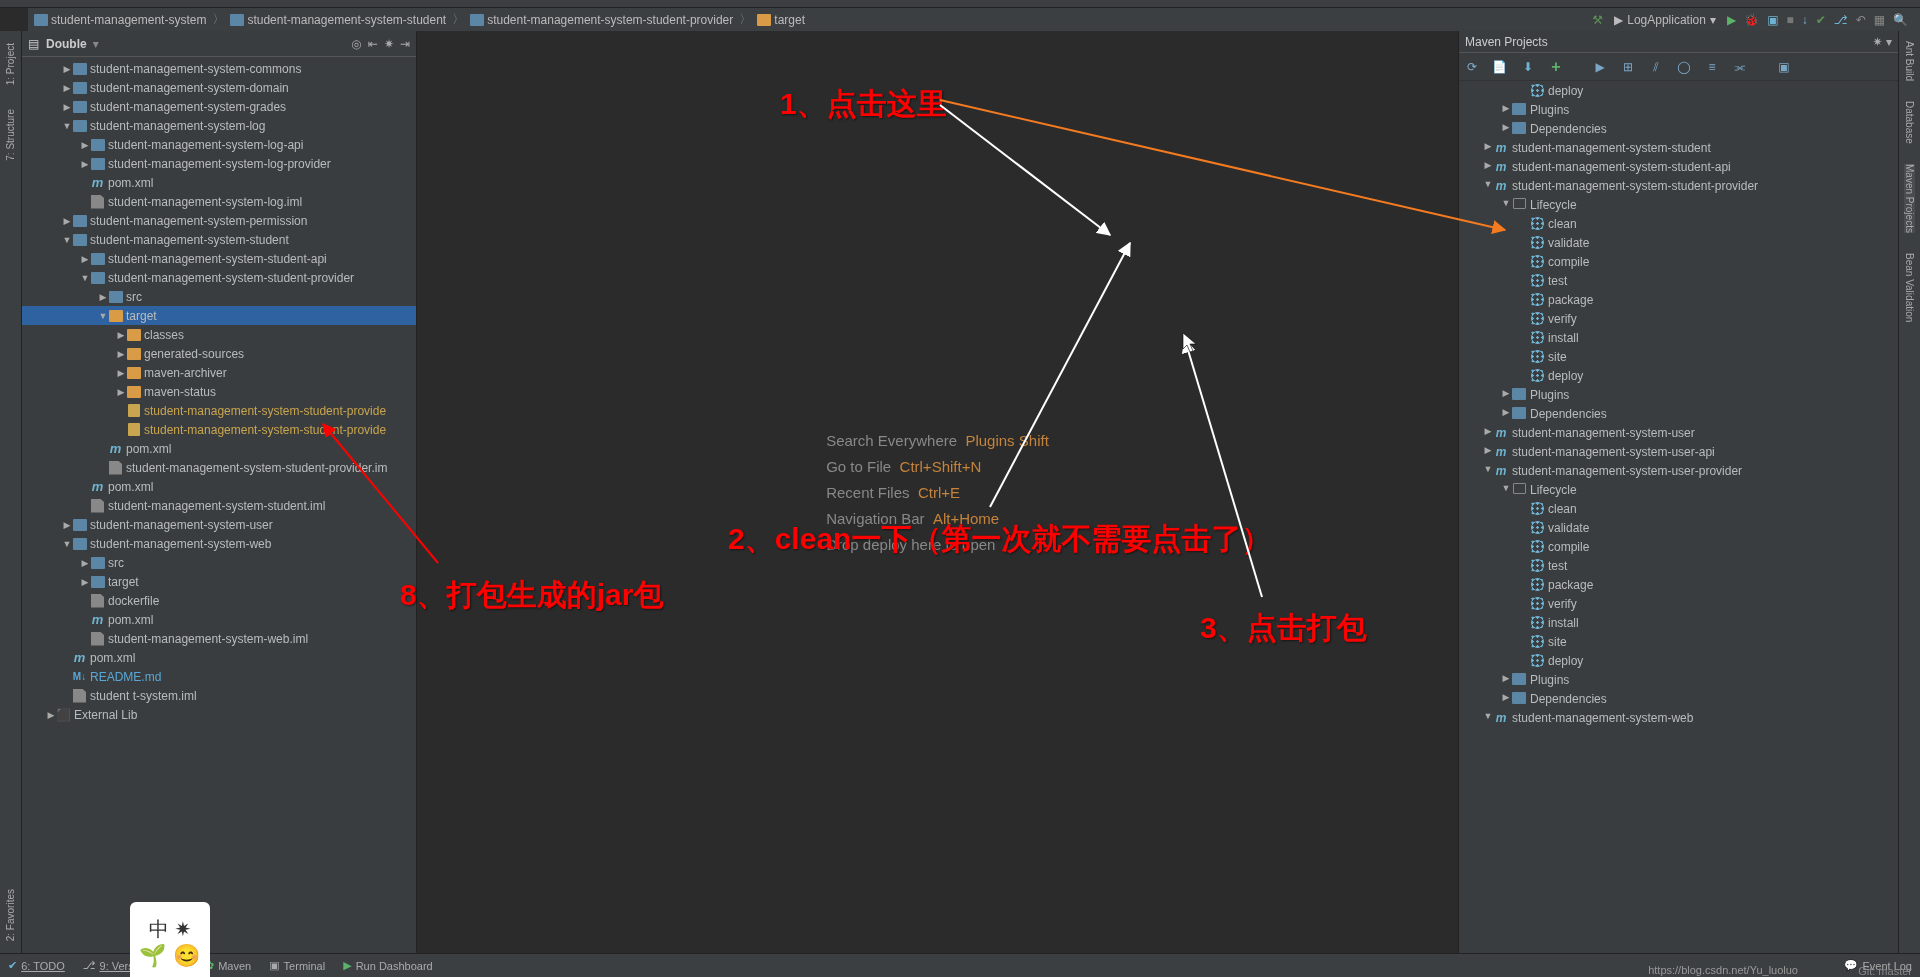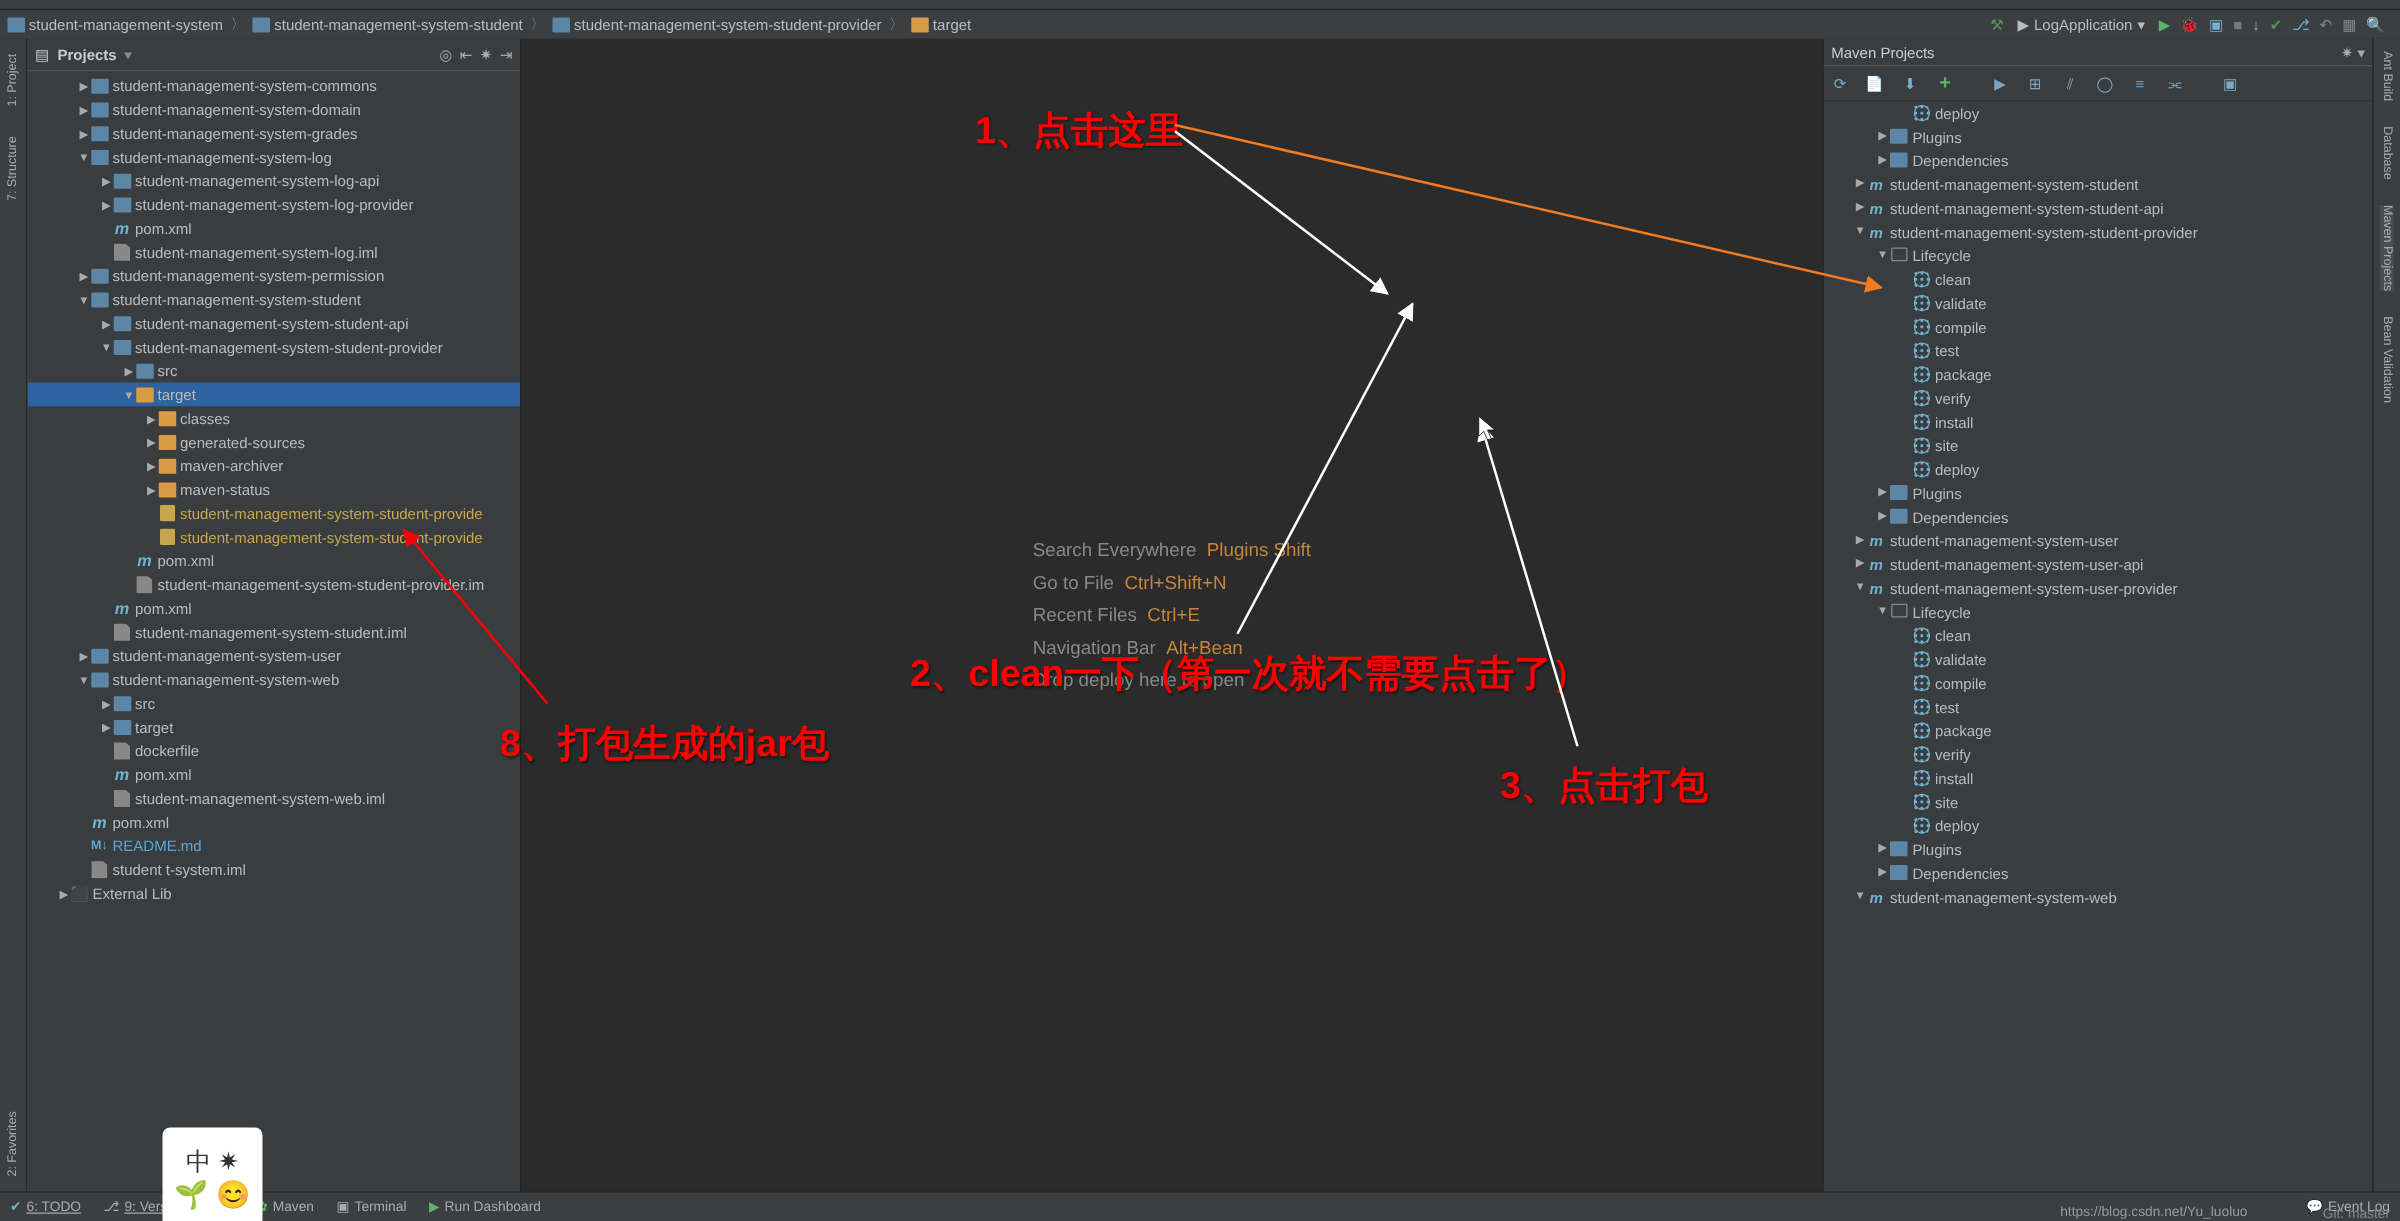--- a/index.html
+++ b/index.html
@@ -1,18 +1,18 @@
 <!DOCTYPE html>
 <html><head>
 <meta charset="utf-8">
 <style>
   * { margin:0; padding:0; box-sizing:border-box; font-family:"Segoe UI",Arial,sans-serif; }
   body { background:#2b2b2b; color:#bbb; font-size:12px; width:1920px; height:977px; overflow:hidden; position:relative; }
   .top-menu { height:8px; background:#3c3f41; border-bottom:1px solid #222; }
-  .breadcrumb { height:23px; background:#3c3f41; display:flex; align-items:center; padding:0 6px; gap:4px; font-size:12px; color:#bbb; }
+  .breadcrumb { height:23px; background:#3c3f41; display:flex; align-items:center; padding:0 6px; gap:4px; font-size:12px; color:#bbb;margin-left:28px; }
   .breadcrumb .crumb { display:flex; align-items:center; gap:3px; }
   .breadcrumb .arrow { color:#888; margin:0 2px; }
   .toolbar-right { display:flex; align-items:center; gap:8px; margin-left:auto; padding-right:6px; }
   .run-config { display:flex; align-items:center; gap:4px; background:#3c3f41; padding:1px 3px; }
   .folder-icon { width:14px; height:12px; display:inline-block; background:#5b86a5; border-radius:1px; position:relative; }
   .folder-icon.orange { background:#d99b45; }
   .m-icon { width:14px; height:14px; display:inline-block; color:#6fb3d2; font-weight:bold; font-size:13px; font-style:italic; text-align:center; line-height:14px;}
   .file-icon { width:13px; height:14px; display:inline-block; background:#888; clip-path:polygon(0 0,70% 0,100% 25%,100% 100%,0 100%); }
 
   .main { display:flex; height:calc(100% - 55px); }
@@ -119,21 +119,21 @@
   <div class="left-gutter">
     <div class="label">1: Project</div>
     <div class="label">7: Structure</div>
     <div style="flex:1"></div>
     <div class="label">2: Favorites</div>
   </div>
 
   <div class="project-panel">
     <div class="panel-header">
       <span class="title-icon">▤</span>
-      <span class="title">Projects</span>
+      <span class="title">Double</span>
       <span style="margin-left:6px;color:#888">▾</span>
       <div class="right-icons">
         <span>◎</span>
         <span>⇤</span>
         <span>✷</span>
         <span>⇥</span>
       </div>
     </div>
     <div class="tree" id="project-tree">
         <div class="tree-row ind0">
@@ -382,21 +382,21 @@
           <span class="label">External Lib</span>
         </div>
       </div>
   </div>
 
   <div class="editor">
     <div class="welcome" id="welcome">
         <div class="line"><span>Search Everywhere</span>&nbsp;&nbsp;<span class="shortcut">Plugins Shift</span></div>
         <div class="line"><span>Go to File</span>&nbsp;&nbsp;<span class="shortcut">Ctrl+Shift+N</span></div>
         <div class="line"><span>Recent Files</span>&nbsp;&nbsp;<span class="shortcut">Ctrl+E</span></div>
-        <div class="line"><span>Navigation Bar</span>&nbsp;&nbsp;<span class="shortcut">Alt+Bean</span></div>
+        <div class="line"><span>Navigation Bar</span>&nbsp;&nbsp;<span class="shortcut">Alt+Home</span></div>
         <div class="line"><span>Drop deploy here to open</span></div>
       </div>
   </div>
 
   <div class="right-panel">
     <div class="right-header">
       <span>Maven Projects</span>
       <span class="gear">✷ ▾</span>
     </div>
     <div class="mvn-toolbar">

